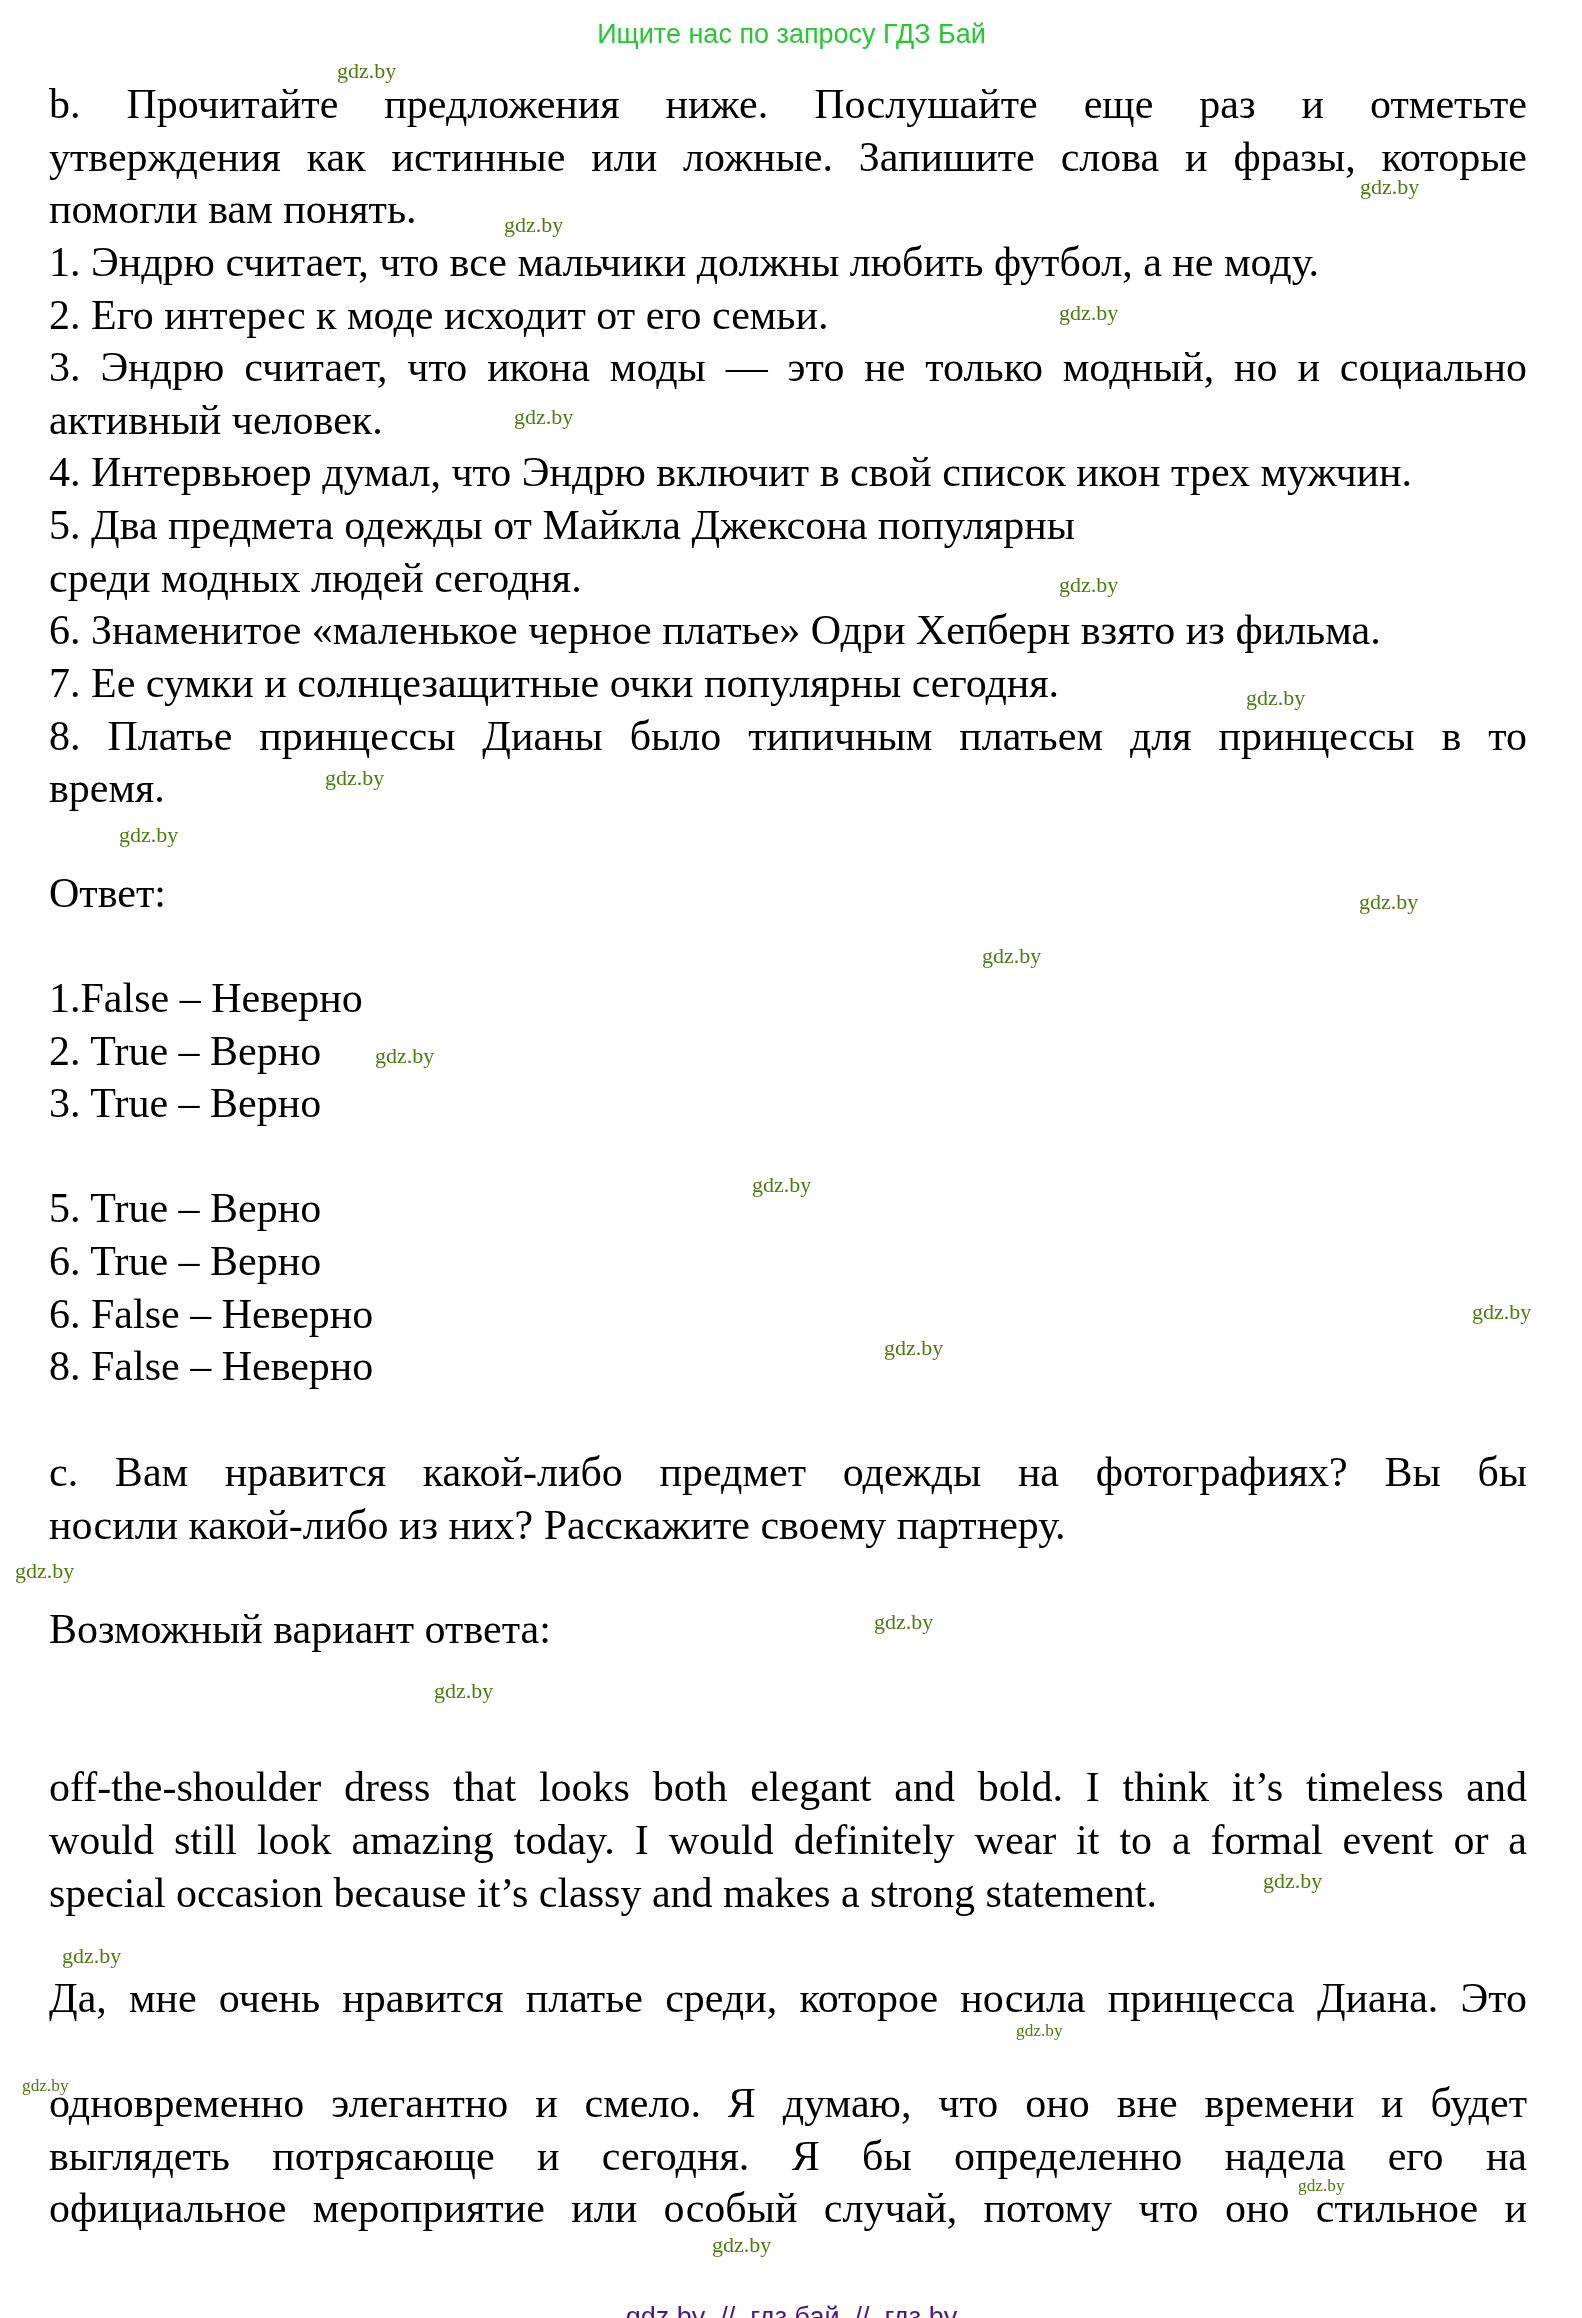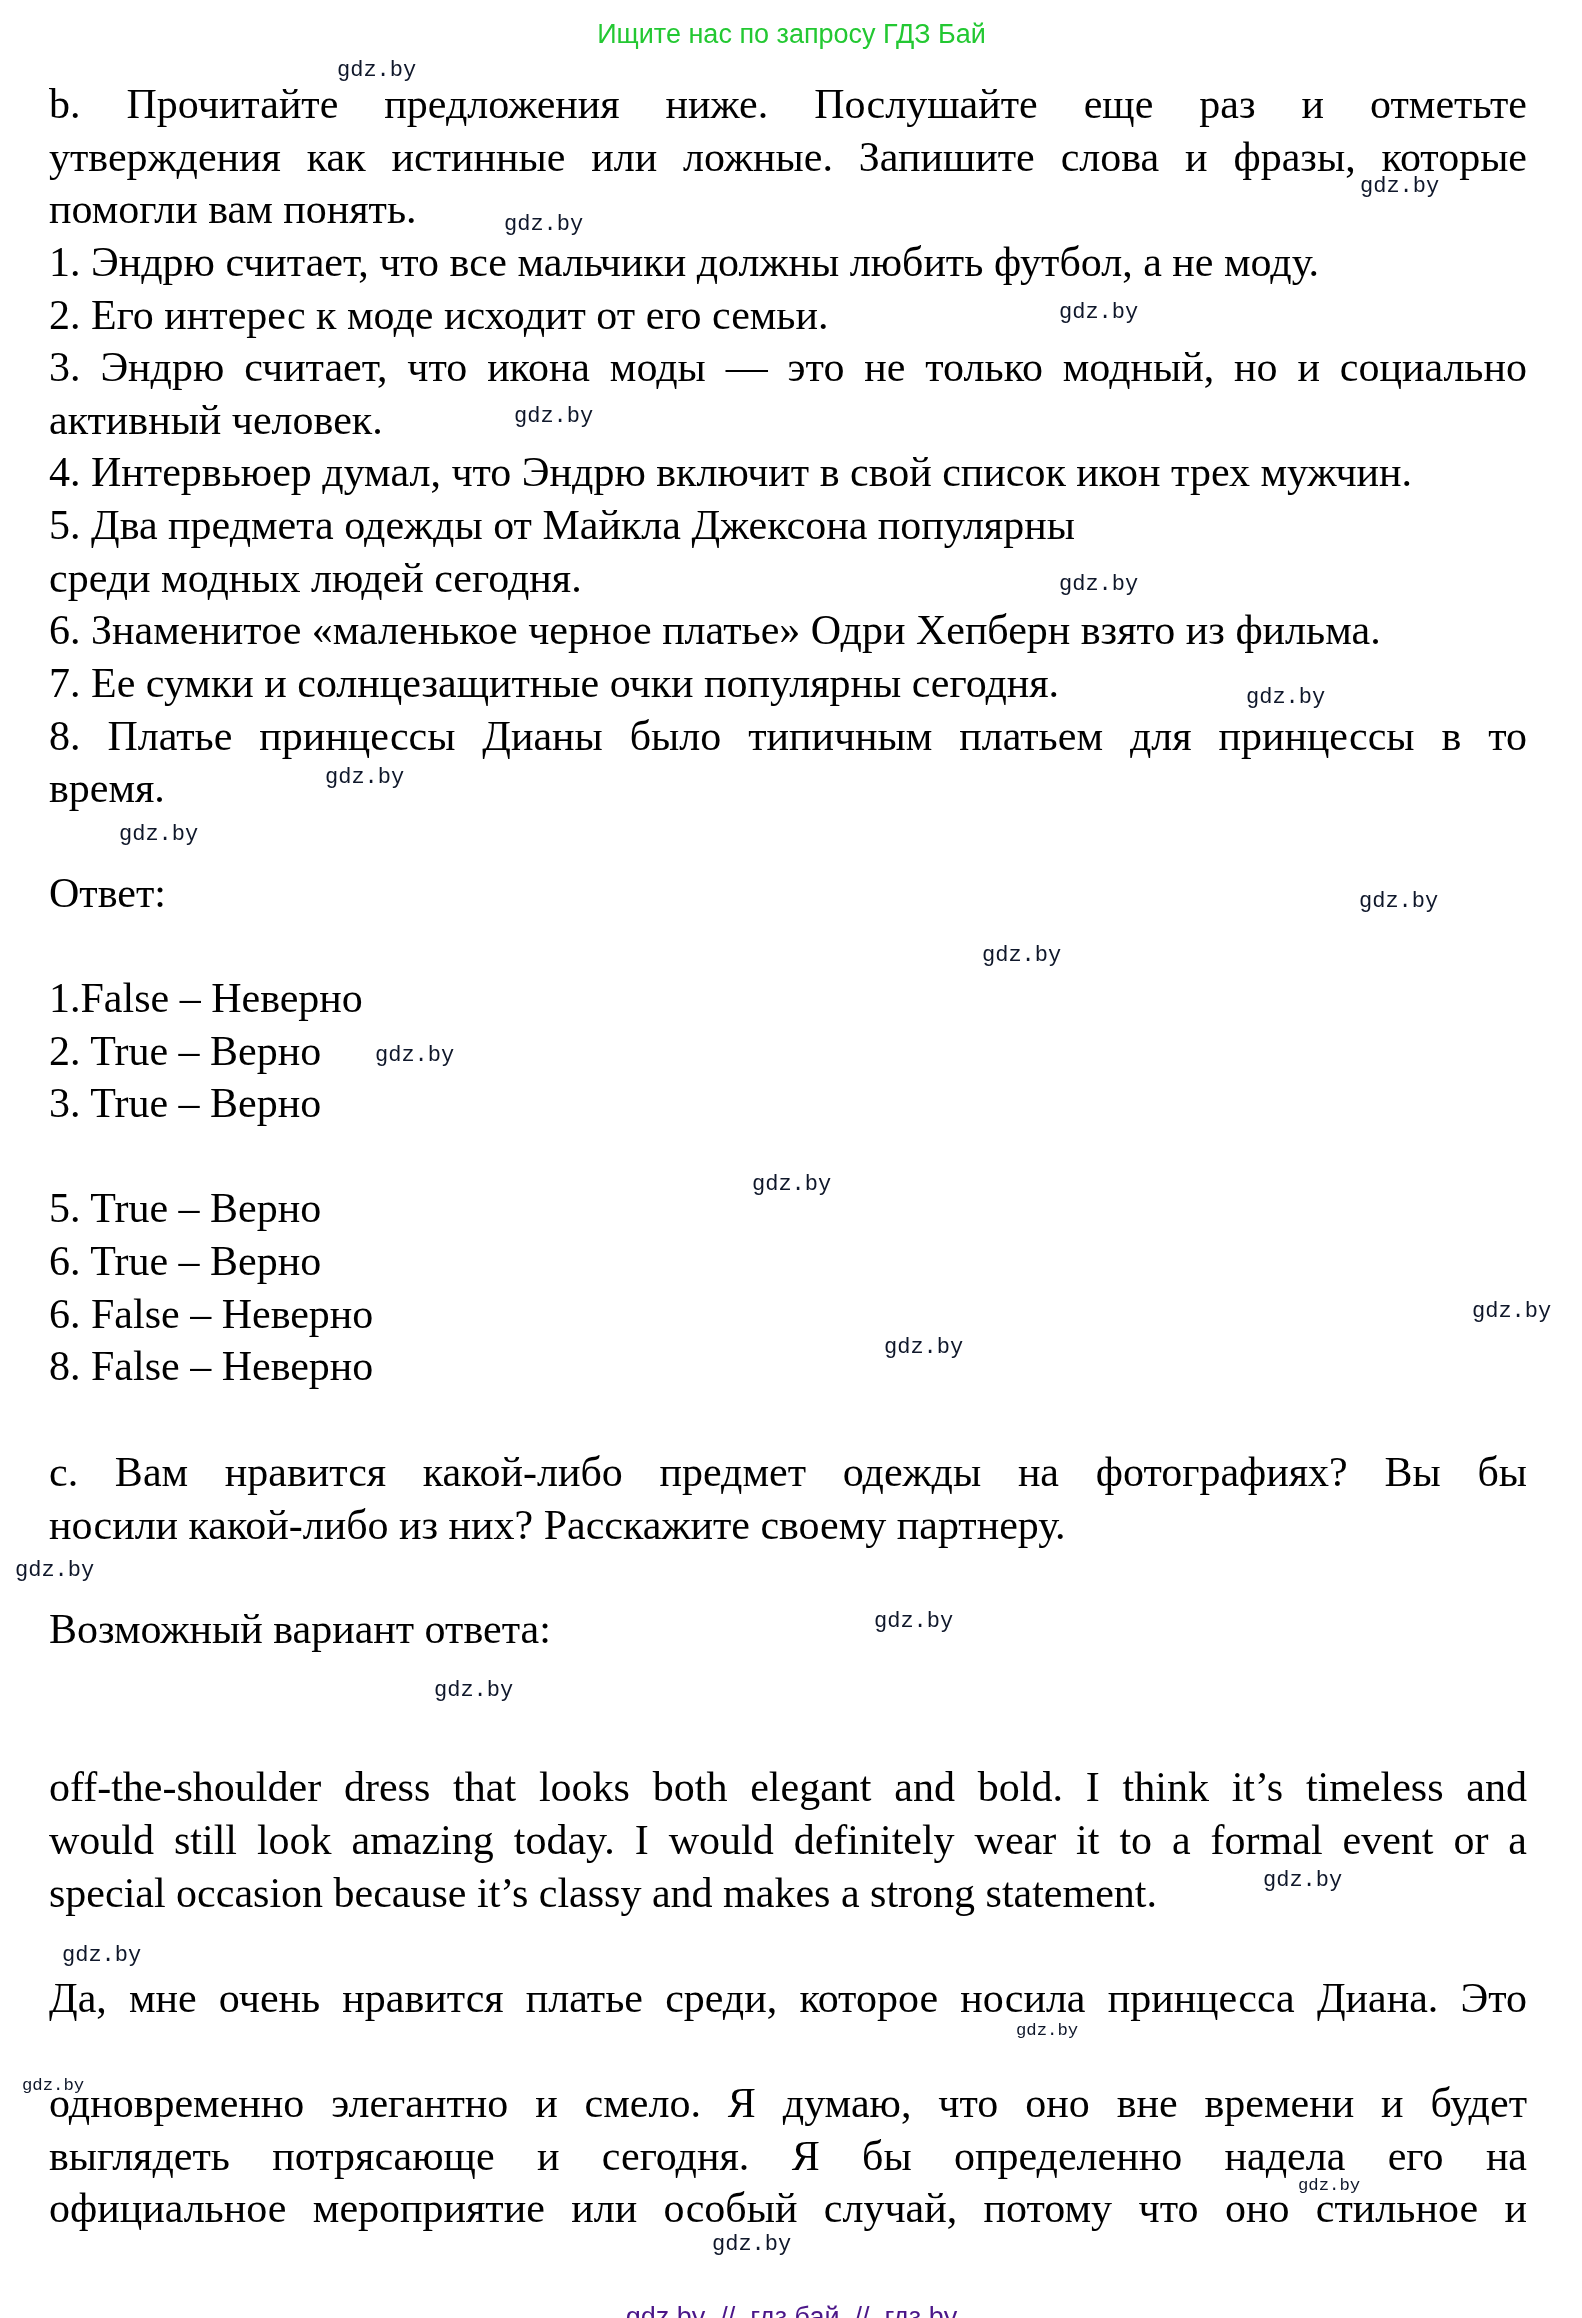--- a/index.html
+++ b/index.html
@@ -16,22 +16,22 @@
     font-size: 27px; line-height: 31px; color: #4b1688;
     white-space: pre;
   }
   .line {
     position: absolute; left: 49px; width: 1478px; height: 53px;
     font-family: "Liberation Serif", serif; font-size: 42px; line-height: 53px;
     color: #000; white-space: nowrap;
   }
   .justify { text-align: justify; text-align-last: justify; }
   .wm {
-    position: absolute; font-family: Liberation Mono, monospace;
-    font-size: 22px; line-height: 23.6px; color: #0f172a; white-space: nowrap;
+    position: absolute; font-family: Liberation Serif, serif;
+    font-size: 22px; line-height: 23.6px; color: #4d7c0f; white-space: nowrap;
   }
   .wm.small { font-size: 17.3px; line-height: 19px; }
 </style>
 </head>
 <body>
 
 <div class="page">
 
   <div class="header">Ищите нас по запросу ГДЗ Бай</div>
 

